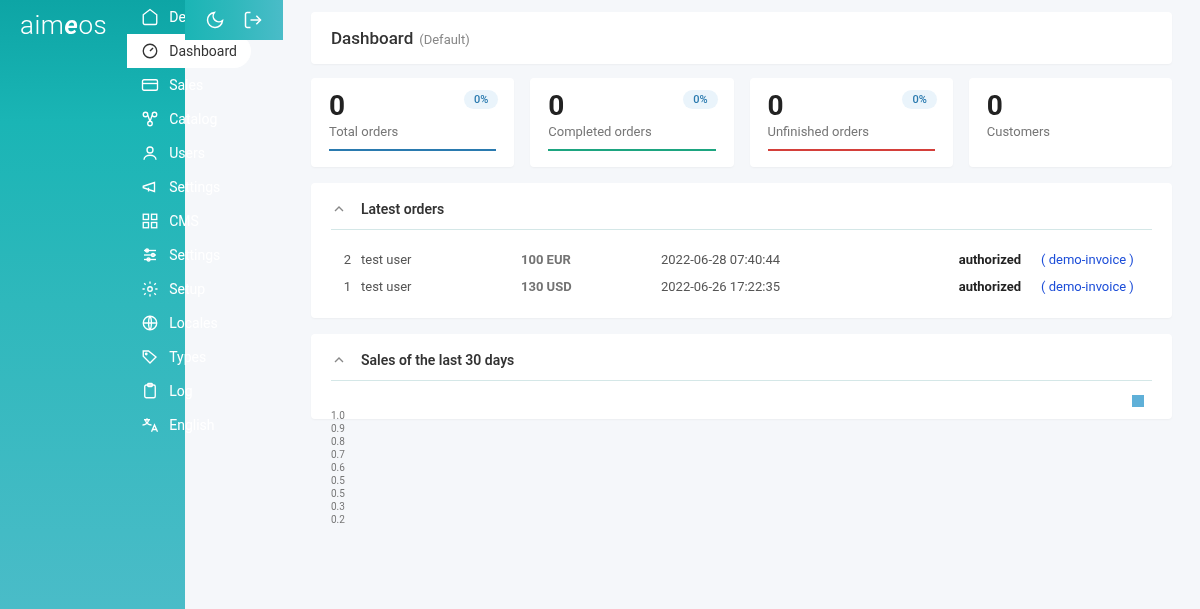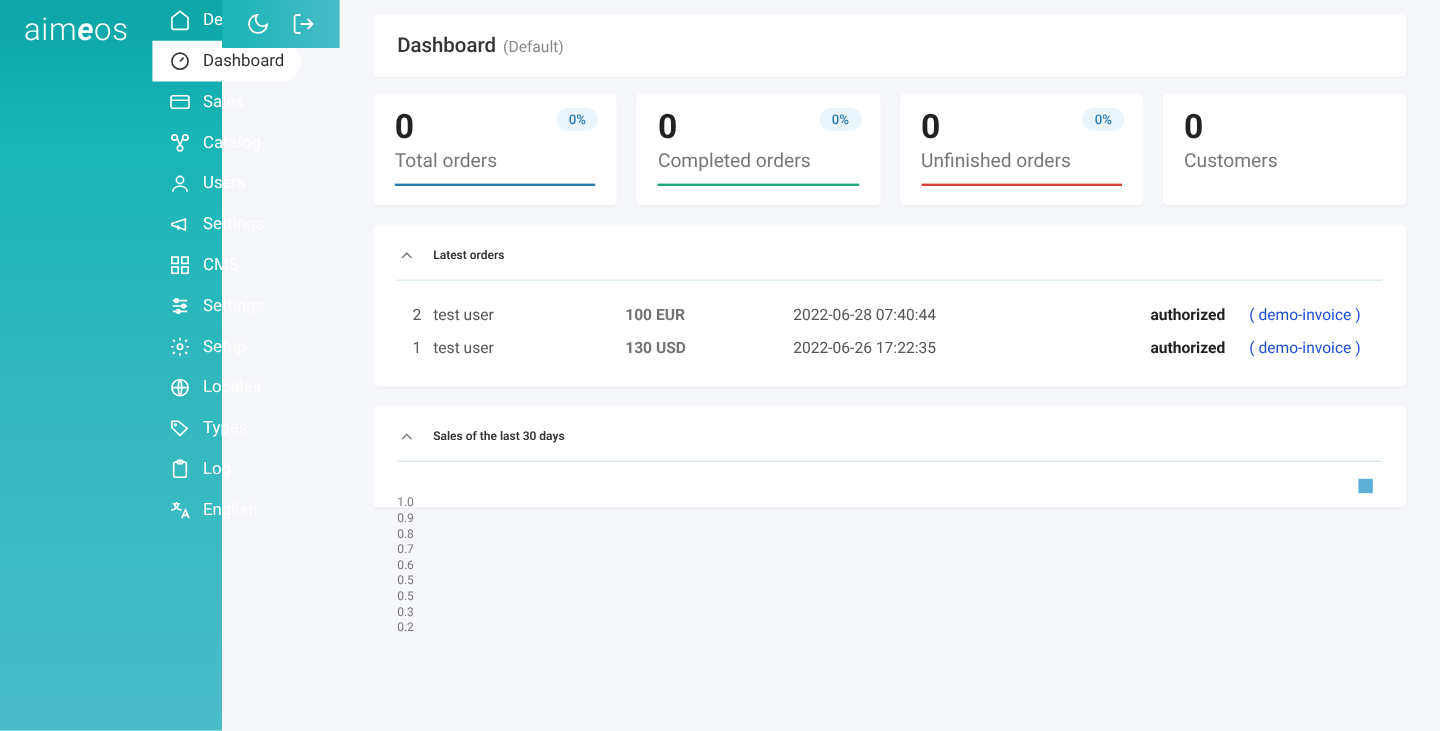--- a/index.html
+++ b/index.html
@@ -25,32 +25,32 @@
 .main { flex: 1; padding: 12px 28px; overflow-y: auto; }
 
 .breadcrumb-card { background: white; border-radius: 4px; padding: 16px 20px; margin-bottom: 14px; box-shadow: 0 1px 2px rgba(0,0,0,0.04); }
 .breadcrumb-title { font-size: 17px; color: #333; font-weight: 500; }
 .breadcrumb-sub { font-size: 13px; color: #888; font-weight: 400; margin-left: 2px; }
 
 .stats-row { display: flex; gap: 16px; margin-bottom: 16px; }
 .stat-card { flex: 1; background: white; border-radius: 4px; padding: 14px 18px 16px; box-shadow: 0 1px 2px rgba(0,0,0,0.04); position: relative; }
 .stat-card .badge { position: absolute; top: 12px; right: 16px; background: #eaf4fb; color: #2a7aaf; border-radius: 12px; font-size: 11px; padding: 3px 10px; font-weight: 500; }
 .stat-value { font-size: 28px; font-weight: 700; color: #222; line-height: 1; }
-.stat-label { font-size: 16px; color: #777; margin-top: 4px; margin-bottom: 10px; }
+.stat-label { font-size: 13px; color: #777; margin-top: 4px; margin-bottom: 10px; }
 .stat-bar { height: 2px; width: 100%; }
 .bar-blue { background: #2a7aaf; }
 .bar-green { background: #1da580; }
 .bar-red { background: #d43f3a; }
 .bar-none { background: transparent; }
 
 .panel { background: white; border-radius: 4px; padding: 18px 20px; margin-bottom: 16px; box-shadow: 0 1px 2px rgba(0,0,0,0.04); }
 .panel-header { display: flex; align-items: center; gap: 14px; padding-bottom: 12px; border-bottom: 1px solid #d4e7e7; }
 .panel-toggle { width: 16px; height: 16px; cursor: pointer; }
 .panel-toggle svg { stroke: #888; fill: none; }
-.panel-title { font-size: 10px; font-weight: 600; color: #333; }
+.panel-title { font-size: 14px; font-weight: 600; color: #333; }
 
 .orders-table { margin-top: 16px; }
 .order-row { display: flex; align-items: center; padding: 6px 0; font-size: 13px; color: #555; }
 .order-row .col-id { width: 30px; text-align: right; padding-right: 10px; }
 .order-row .col-user { width: 160px; }
 .order-row .col-amount { width: 140px; font-weight: 700; color: #737373; }
 .order-row .col-date { width: 260px; }
 .order-row .col-status { width: 100px; font-weight: 700; color: #222; text-align: right; }
 .order-row .col-invoice { flex: 1; padding-left: 20px; color: #1d4ed8; }
 

